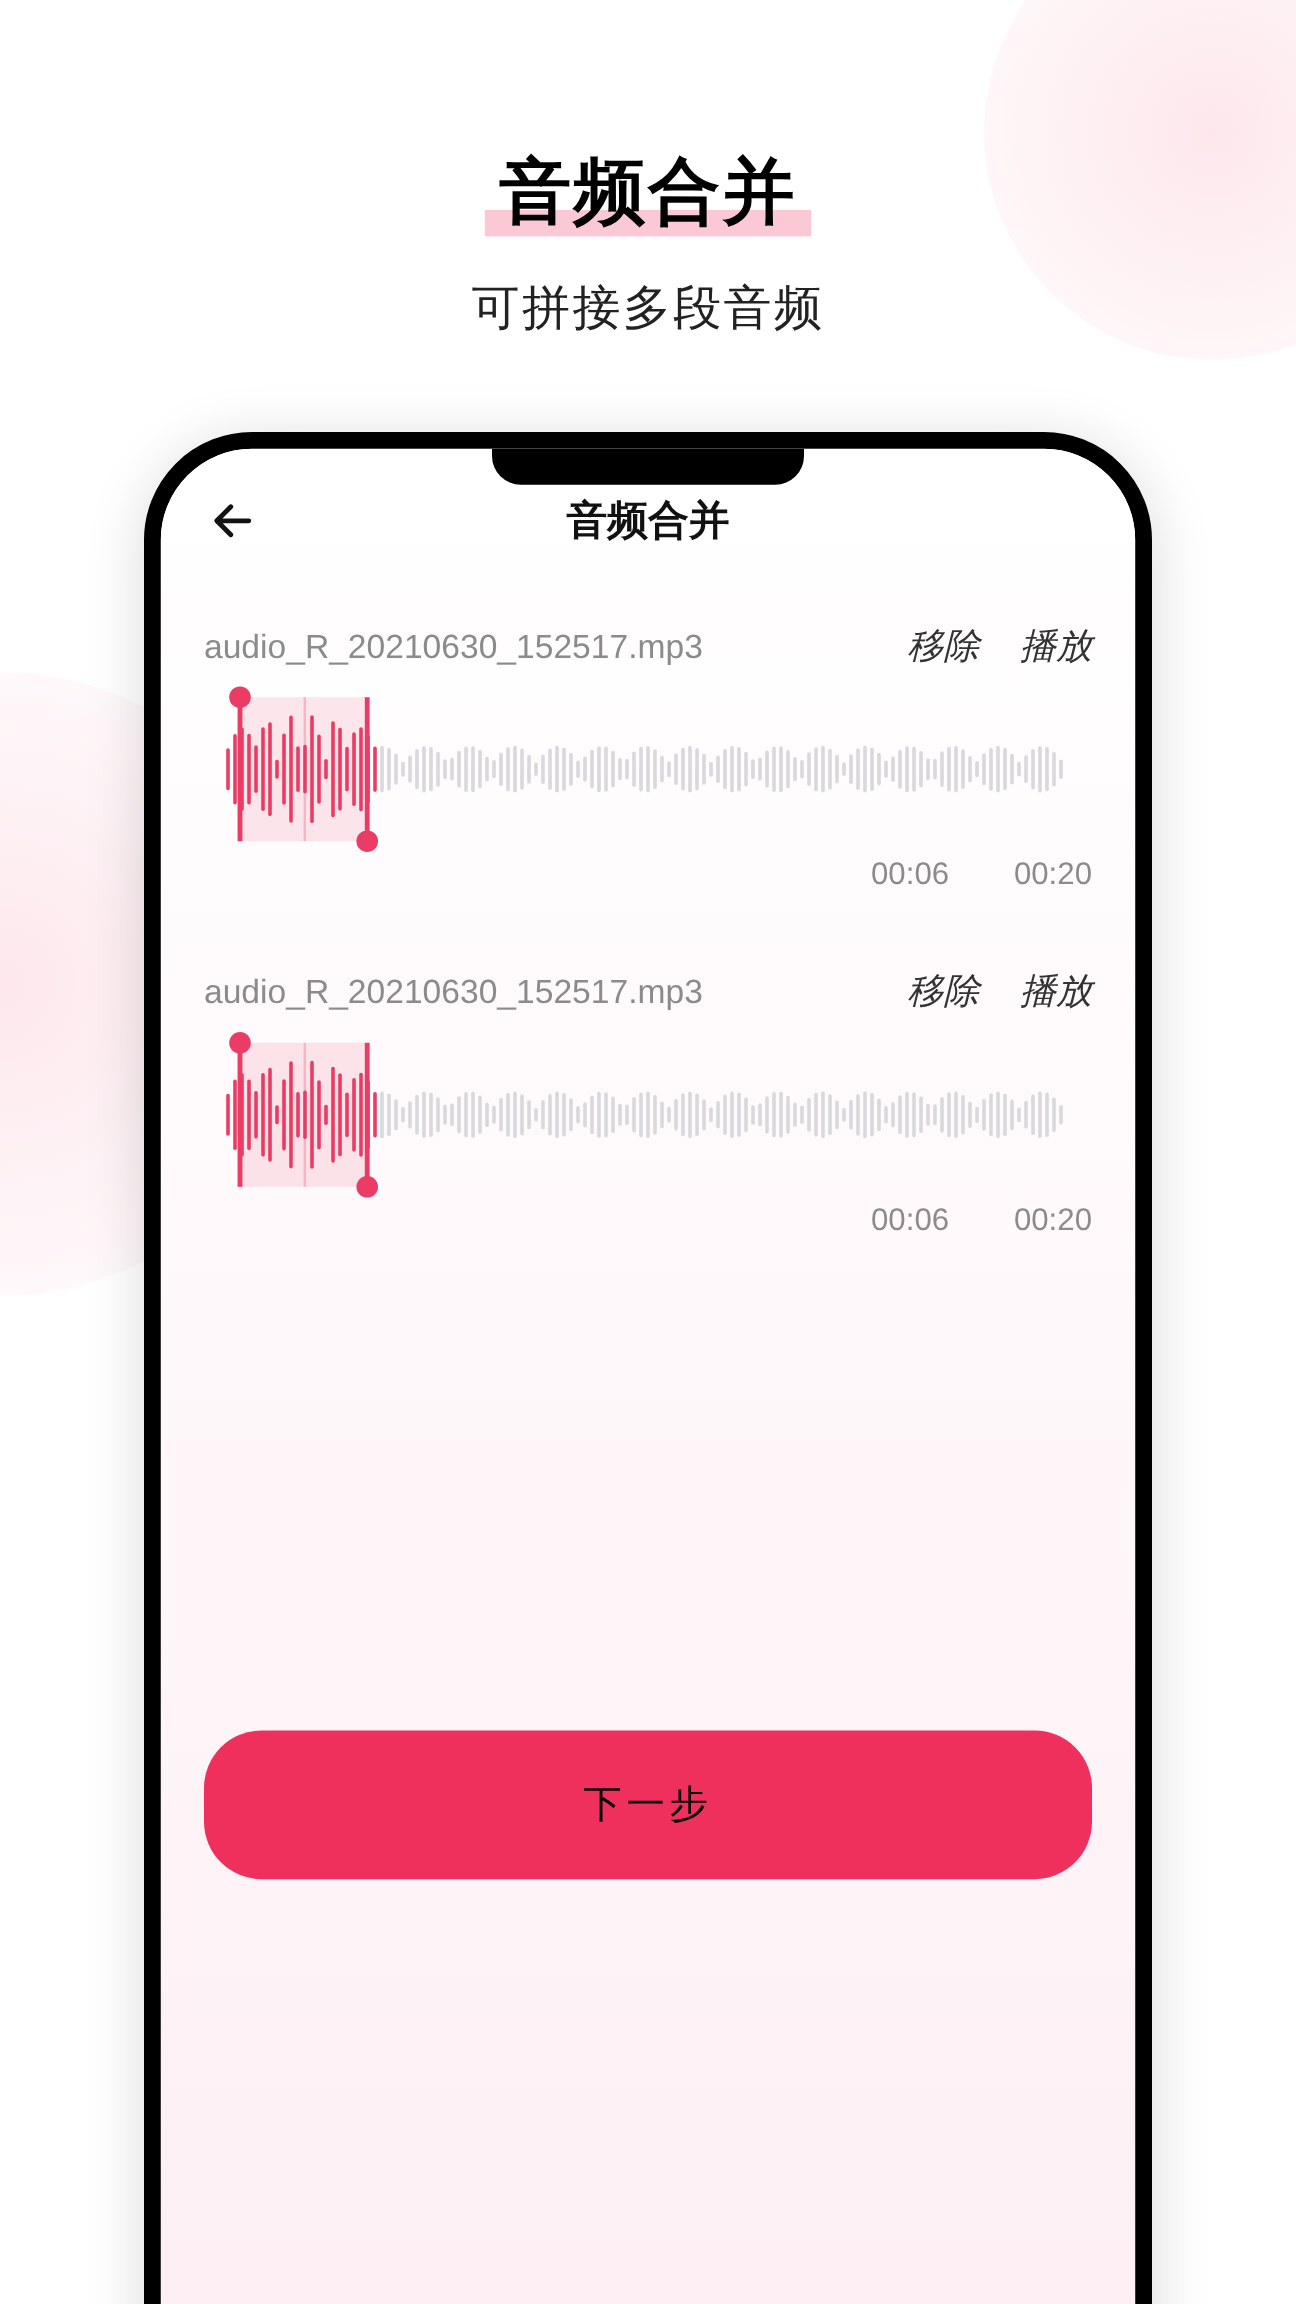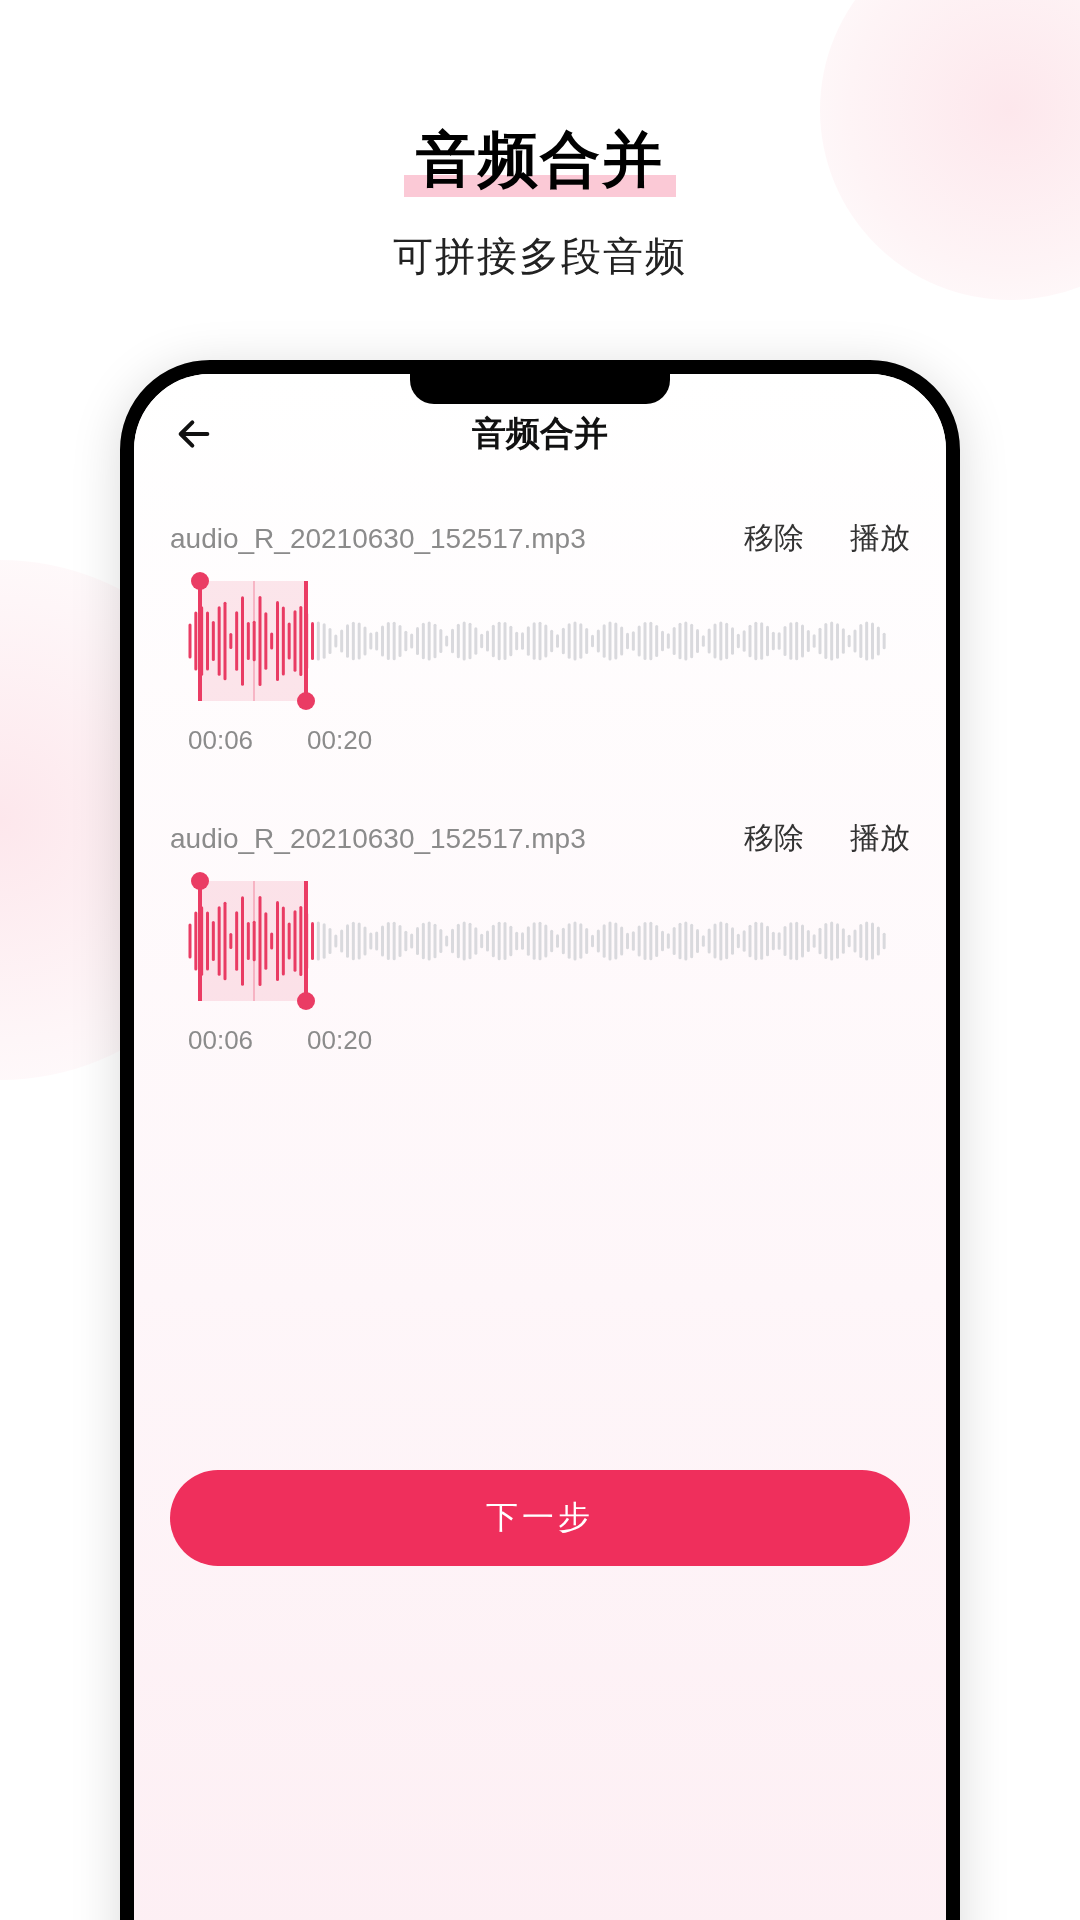--- a/index.html
+++ b/index.html
@@ -129,21 +129,22 @@
     display: flex;
     align-items: center;
     justify-content: space-between;
   }
   .audio-filename {
     font-size: 28px;
     color: #8b8b8b;
   }
   .audio-actions {
     display: flex;
-    gap: 46px;
+    gap: 34px;
+    font-style: italic;
   }
   .audio-action {
     font-size: 30px;
     color: #333;
   }
   .waveform-box {
     margin-top: 22px;
     height: 120px;
     position: relative;
   }
@@ -175,41 +176,42 @@
     position: absolute;
     top: 0;
     bottom: 0;
     left: 50%;
     width: 2px;
     background: rgba(234,60,100,0.28);
   }
   .time-row {
     display: flex;
     gap: 54px;
-    margin-top: 24px;
+    margin-top: 12px;
     padding-left: 18px;
+    justify-content: flex-end;
   }
   .time-label {
     font-size: 26px;
     color: #8b8b8b;
   }
 
   
   .primary-btn {
     position: absolute;
     left: 36px;
     right: 36px;
     bottom: 480px; 
-    height: 96px;
+    height: 124px;
     background: #ef2f5c;
     border-radius: 48px;
     display: flex;
     align-items: center;
     justify-content: center;
-    color: #ffffff;
+    color: #000000;
     font-size: 32px;
     letter-spacing: 4px;
   }
 </style>
 </head>
 <body>
 
 <div class="bg-blob-top"></div>
 <div class="bg-blob-left"></div>
 

